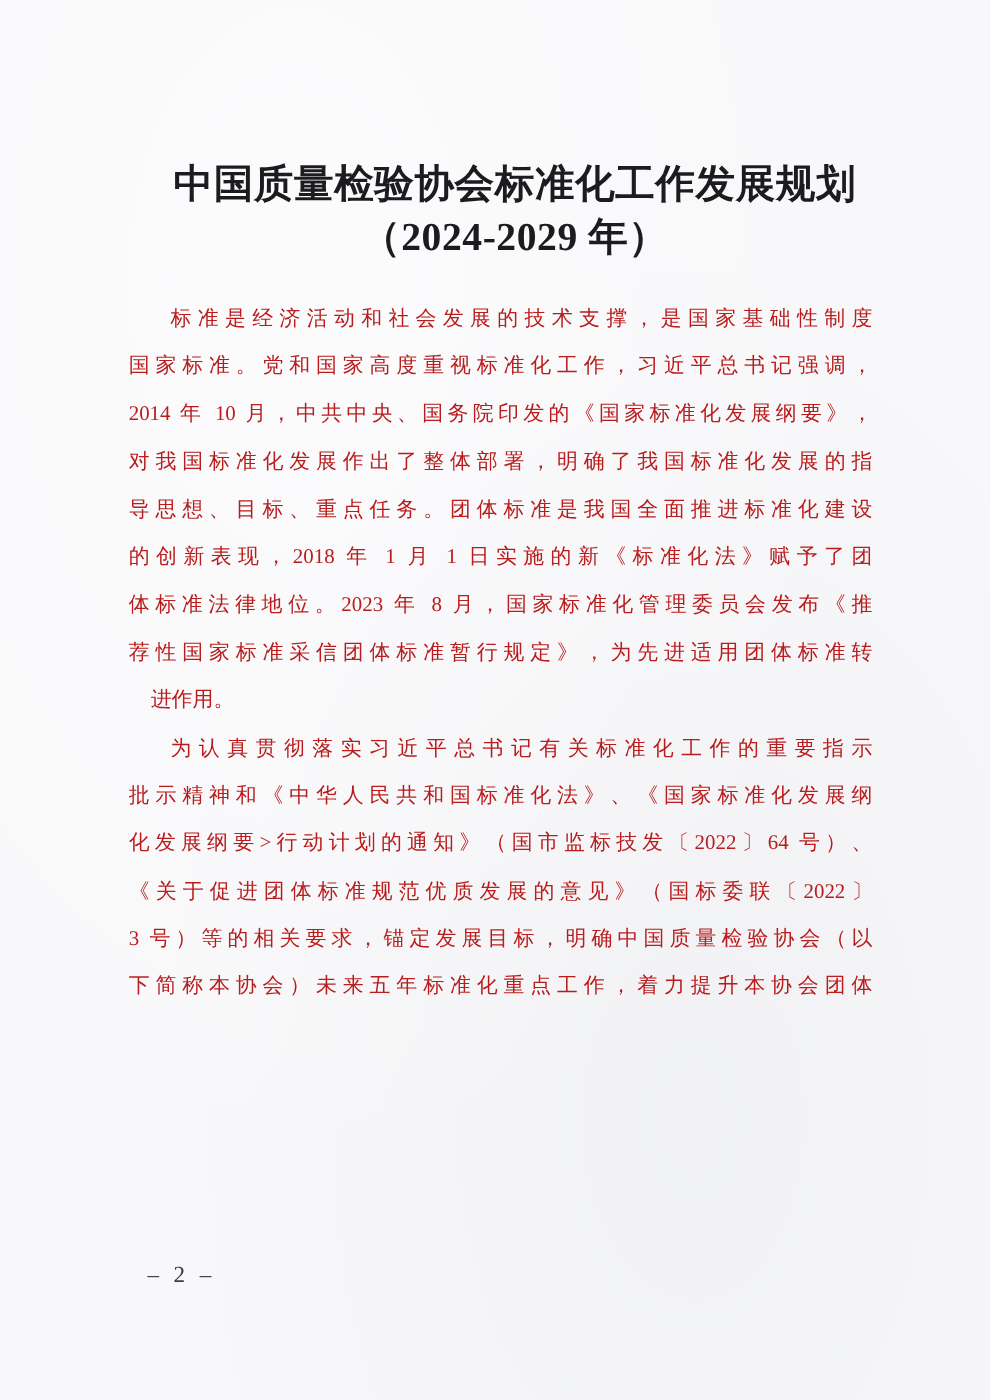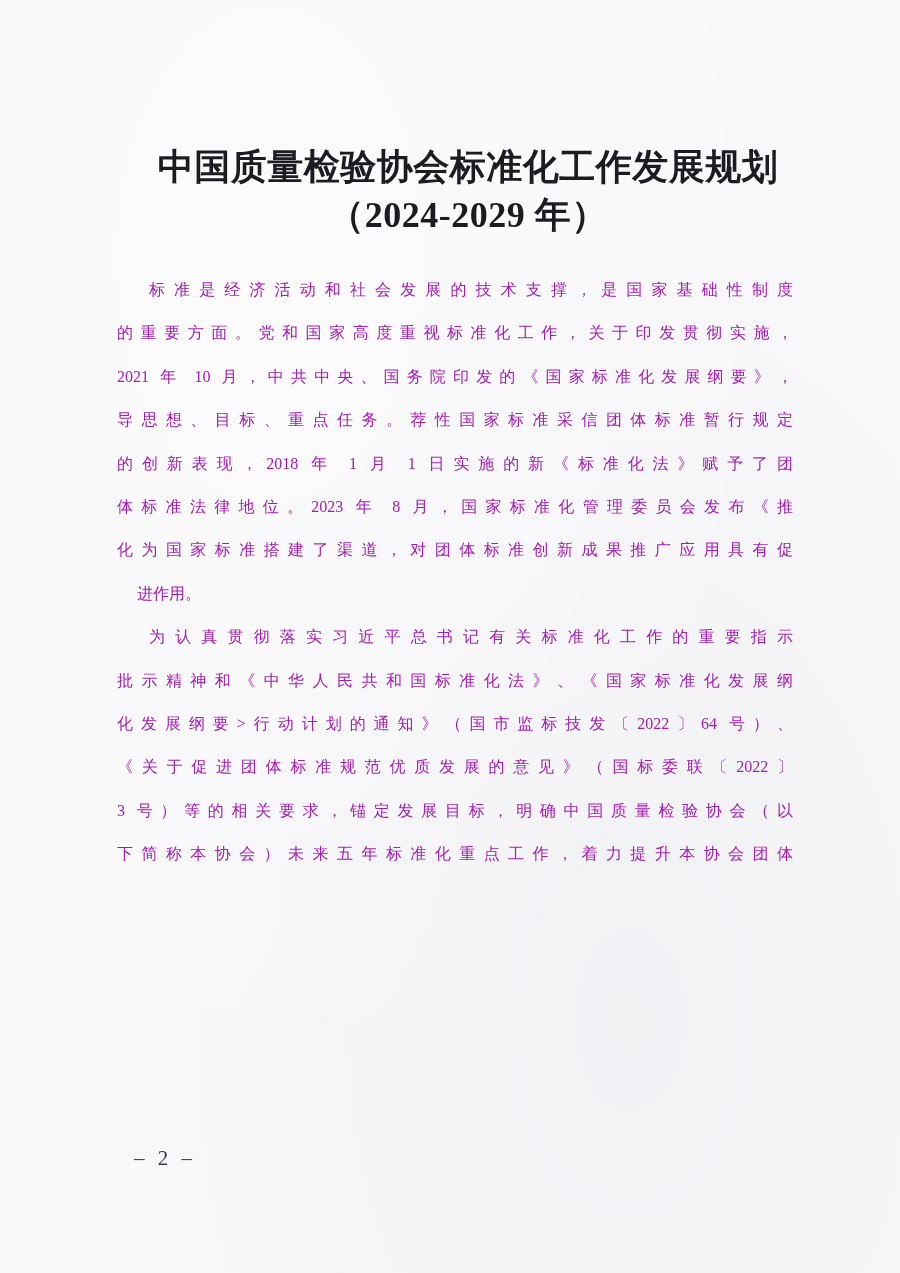--- a/index.html
+++ b/index.html
@@ -34,22 +34,22 @@
     font-size: 36px;
     line-height: 48px;
     letter-spacing: 0.5px;
     margin-left: 28px;
   }
   .doc-body {
     position: absolute;
     top: 268px;
     left: 117px;
     width: 676px;
-    color: #a21caf;
-    font-size: 16px;
+    color: #b91c1c;
+    font-size: 19px;
   }
   .line {
     height: 43.4px;
     line-height: 43.4px;
     white-space: nowrap;
     text-align: justify;
     text-align-last: justify;
     overflow: visible;
   }
   .line.ind { text-indent: 2em; }
@@ -69,26 +69,27 @@
 
 <div class="paper-noise"></div>
 
 <div class="doc-title">
   <div>中国质量检验协会标准化工作发展规划</div>
   <div>（2024-2029 年）</div>
 </div>
 
 <div class="doc-body">
   <div class="line ind">标准是经济活动和社会发展的技术支撑，是国家基础性制度</div>
-  <div class="line">的重要方面。党和国家高度重视标准化工作，关于印发贯彻实施，</div>
-  <div class="line">2021 年 10 月，中共中央、国务院印发的《国家标准化发展纲要》，</div>
-  <div class="line">导思想、目标、重点任务。荐性国家标准采信团体标准暂行规定</div>
+  <div class="line">国家标准。党和国家高度重视标准化工作，习近平总书记强调，</div>
+  <div class="line">2014 年 10 月，中共中央、国务院印发的《国家标准化发展纲要》，</div>
+  <div class="line">对我国标准化发展作出了整体部署，明确了我国标准化发展的指</div>
+  <div class="line">导思想、目标、重点任务。团体标准是我国全面推进标准化建设</div>
   <div class="line">的创新表现，2018 年 1 月 1 日实施的新《标准化法》赋予了团</div>
   <div class="line">体标准法律地位。2023 年 8 月，国家标准化管理委员会发布《推</div>
-  <div class="line">化为国家标准搭建了渠道，对团体标准创新成果推广应用具有促</div>
+  <div class="line">荐性国家标准采信团体标准暂行规定》，为先进适用团体标准转</div>
   <div class="line end">进作用。</div>
   <div class="line ind">为认真贯彻落实习近平总书记有关标准化工作的重要指示</div>
   <div class="line">批示精神和《中华人民共和国标准化法》、《国家标准化发展纲</div>
   <div class="line">化发展纲要&gt;行动计划的通知》（国市监标技发〔2022〕64 号）、</div>
   <div class="line">《关于促进团体标准规范优质发展的意见》（国标委联〔2022〕</div>
   <div class="line">3 号）等的相关要求，锚定发展目标，明确中国质量检验协会（以</div>
   <div class="line">下简称本协会）未来五年标准化重点工作，着力提升本协会团体</div>
 </div>
 
 <div class="page-number">– 2 –</div>

